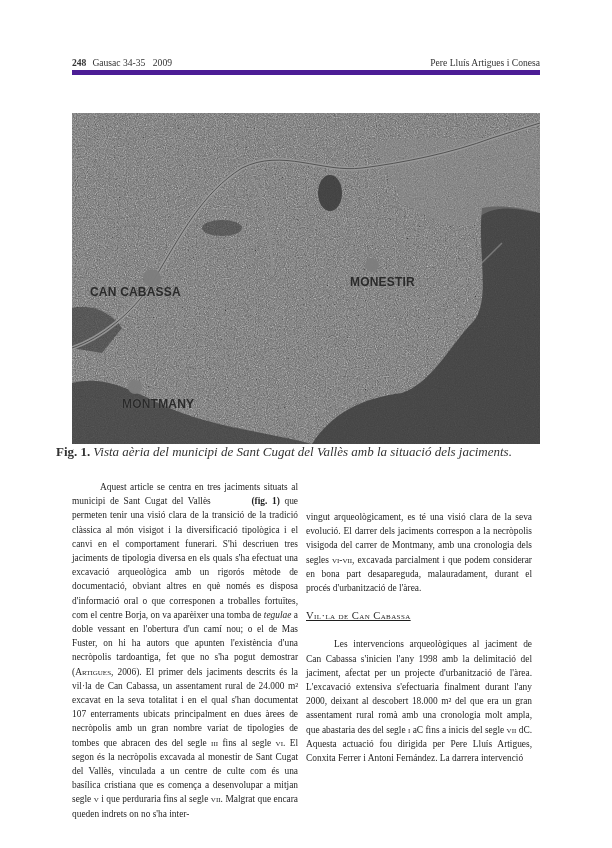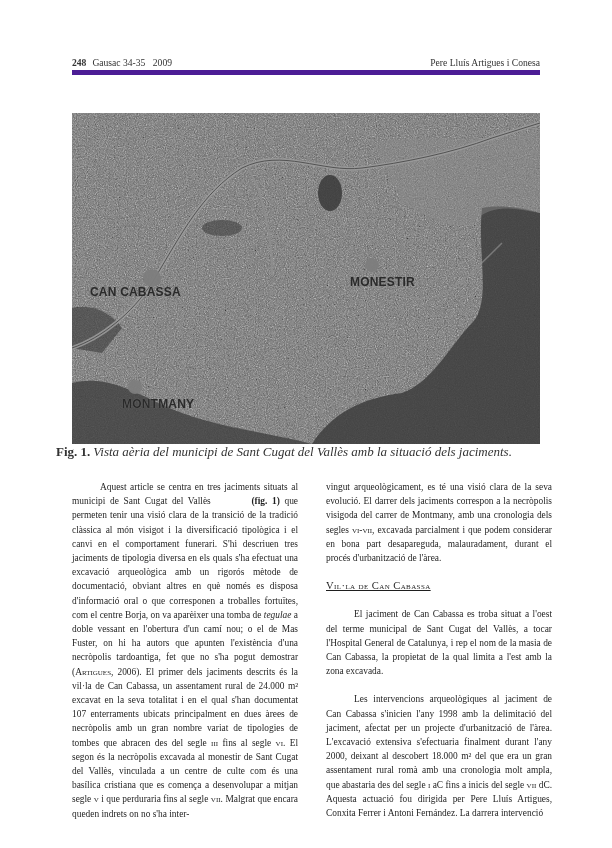--- a/index.html
+++ b/index.html
@@ -87,21 +87,21 @@
       position: absolute;
       top: 480px;
       width: 226px;
       font-size: 9.4px;
       line-height: 14.2px;
       text-align: justify;
       hyphens: none;
       color: #1f1f1f;
     }
     .col-left { left: 72px; }
-    .col-right { left: 326px; }
+    .col-right { left: 306px; margin-top: 30px; }
     .column p {
       margin: 0;
       text-indent: 28px;
     }
     .column p.no-indent {
       text-indent: 0;
     }
     .column p + p {
       margin-top: 14px;
     }
@@ -179,15 +179,14 @@
   <span class="fig-label">Fig. 1.</span><span class="fig-text">Vista aèria del municipi de Sant Cugat del Vallès amb la situació dels jaciments.</span>
 </div>
 
 <div class="column col-left">
   <p><span>Aquest article se centra en tres jaciments situats al municipi de Sant Cugat del Vallès </span><span class="bold">(fig. 1)</span><span> que permeten tenir una visió clara de la transició de la tradició clàssica al món visigot i la diversificació tipològica i el canvi en el comportament funerari. S'hi descriuen tres jaciments de tipologia diversa en els quals s'ha efectuat una excavació arqueològica amb un rigorós mètode de documentació, obviant altres en què només es disposa d'informació oral o que corresponen a troballes fortuïtes, com el centre Borja, on va aparèixer una tomba de </span><span class="ital">tegulae</span><span> a doble vessant en l'obertura d'un camí nou; o el de Mas Fuster, on hi ha autors que apunten l'existència d'una necròpolis tardoantiga, fet que no s'ha pogut demostrar (</span><span class="sc">Artigues</span><span>, 2006). El primer dels jaciments descrits és la vil·la de Can Cabassa, un assentament rural de 24.000 m² excavat en la seva totalitat i en el qual s'han documentat 107 enterraments ubicats principalment en dues àrees de necròpolis amb un gran nombre variat de tipologies de tombes que abracen des del segle </span><span class="sc">iii</span><span> fins al segle </span><span class="sc">vi</span><span>. El segon és la necròpolis excavada al monestir de Sant Cugat del Vallès, vinculada a un centre de culte com és una basílica cristiana que es comença a desenvolupar a mitjan segle </span><span class="sc">v</span><span> i que perduraria fins al segle </span><span class="sc">vii</span><span>. Malgrat que encara queden indrets on no s'ha inter-</span></p>
 </div>
 
 <div class="column col-right">
   <p class="no-indent"><span>vingut arqueològicament, es té una visió clara de la seva evolució. El darrer dels jaciments correspon a la necròpolis visigoda del carrer de Montmany, amb una cronologia dels segles </span><span class="sc">vi-vii</span><span>, excavada parcialment i que podem considerar en bona part desapareguda, malauradament, durant el procés d'urbanització de l'àrea.</span></p>
   <h2 class="section-heading" style="font-weight:normal;">Vil·la de Can Cabassa</h2>
-  <p>El jaciment de Can Cabassa es troba situat a l'oest del terme municipal de Sant Cugat del Vallès, a tocar l'Hospital General de Catalunya, i rep el nom de la masia de Can Cabassa, la propietat de la qual limita a l'est amb la zona excavada.</p>
   <p><span>Les intervencions arqueològiques al jaciment de Can Cabassa s'inicien l'any 1998 amb la delimitació del jaciment, afectat per un projecte d'urbanització de l'àrea. L'excavació extensiva s'efectuaria finalment durant l'any 2000, deixant al descobert 18.000 m² del que era un gran assentament rural romà amb una cronologia molt ampla, que abastaria des del segle </span><span class="sc">i</span><span> aC fins a inicis del segle </span><span class="sc">vii</span><span> dC. Aquesta actuació fou dirigida per Pere Lluís Artigues, Conxita Ferrer i Antoni Fernández. La darrera intervenció</span></p>
 </div>
 
 </body></html>

